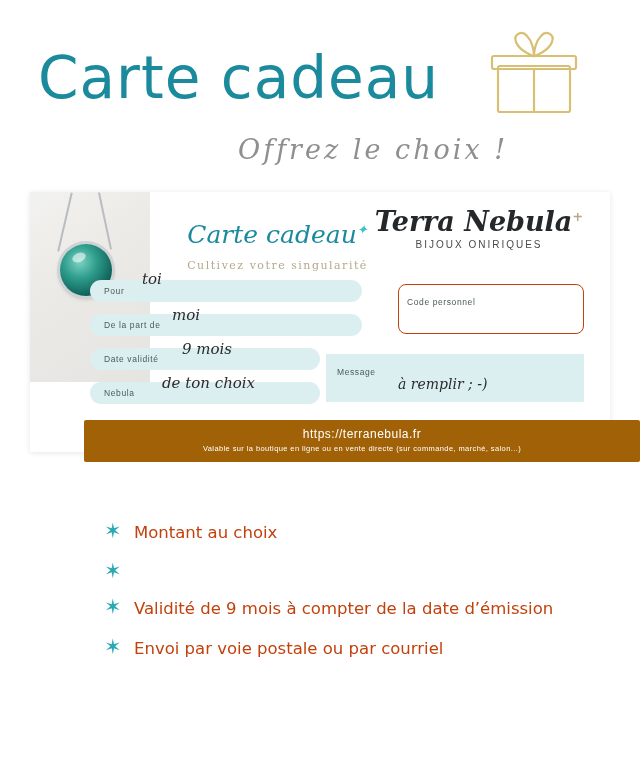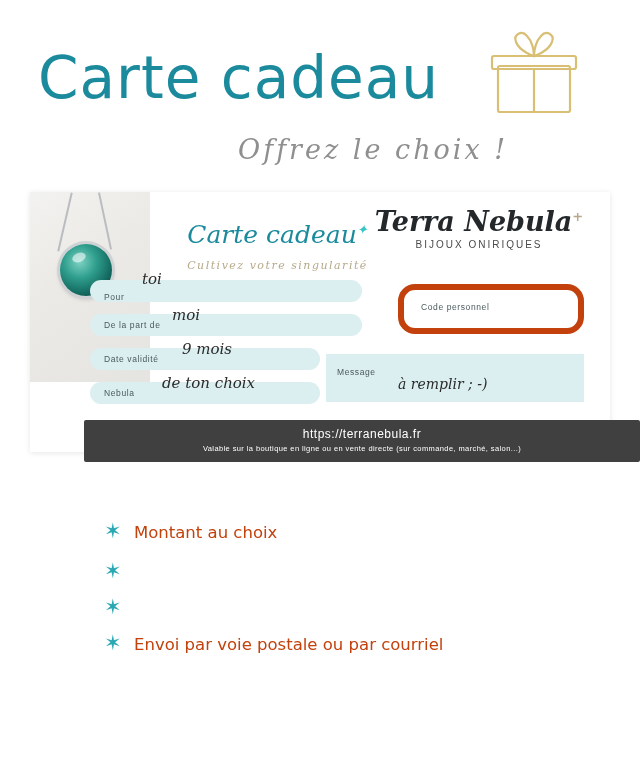--- a/index.html
+++ b/index.html
@@ -118,21 +118,20 @@
   }
   .cl-title {
     font-family: "DejaVu Serif", serif;
     font-style: italic;
     font-size: 25px;
     color: #1a8a9c;
     white-space: nowrap;
   }
   .cl-sub {
     font-family: "DejaVu Serif", serif;
-    font-style: italic;
     font-size: 11px;
     color: #b6a98a;
     letter-spacing: 1.5px;
     margin-top: 10px;
     white-space: nowrap;
   }
   .sparkle-sm {
     color: #37c4c4;
     font-size: 13px;
     vertical-align: super;
@@ -189,23 +188,23 @@
     font-size: 15px;
     white-space: nowrap;
   }
 
   .code-box {
     position: absolute;
     left: 368px;
     top: 92px;
     width: 186px;
     height: 50px;
-    border: 6px solid #c2410c;
-    border-radius: 17px;
-    padding: 6px 17px;
+    border: 1px solid #c2410c;
+    border-radius: 8px;
+    padding: 6px 8px;
   }
   .code-box .field-label { font-size: 8.5px; }
 
   .msg-box {
     position: absolute;
     left: 296px;
     top: 162px;
     width: 258px;
     height: 48px;
     background: #dbeef0;
@@ -222,21 +221,21 @@
     color: #2b2b2b;
     white-space: nowrap;
   }
 
   .footer-band {
     position: absolute;
     left: 54px;
     top: 228px;
     width: 556px;
     height: 42px;
-    background: #404040;
+    background: #a16207;
     border-radius: 2px;
     color: #ffffff;
     text-align: center;
     padding-top: 7px;
   }
   .fb-url {
     font-size: 12px;
     letter-spacing: .5px;
   }
   .fb-note {
@@ -306,21 +305,21 @@
       <div class="cl-sub">Cultivez votre singularité</div>
     </div>
 
     <div class="brand">
       <div class="brand-name">
         <span>Terra Nebula</span><span class="brand-plus">+</span>
       </div>
       <div class="brand-sub">BIJOUX ONIRIQUES</div>
     </div>
 
-    <div class="field" style="left:60px; top:88px; width:272px;align-items:flex-end;">
+    <div class="field" style="left:60px; top:88px; width:272px;">
       <span class="field-label">Pour</span>
     </div>
     <div class="hand" style="left:112px; top:78px;">toi</div>
 
     <div class="field" style="left:60px; top:122px; width:272px;">
       <span class="field-label">De la part de</span>
     </div>
     <div class="hand" style="left:142px; top:114px;">moi</div>
 
     <div class="field" style="left:60px; top:156px; width:230px;">
@@ -356,20 +355,21 @@
     <div class="b-star">✶</div>
     <div class="b-text">Montant au choix</div>
   </div>
 
   <div class="benefit">
     <div class="b-star">✶</div>
   </div>
 
   <div class="benefit">
     <div class="b-star">✶</div>
+    <div class="b-text">Validité de 9 mois à compter de la date d’émission</div>
   </div>
 
   <div class="benefit">
     <div class="b-star">✶</div>
     <div class="b-text">Envoi par voie postale ou par courriel</div>
   </div>
 
 </div>
 
 </body></html>

